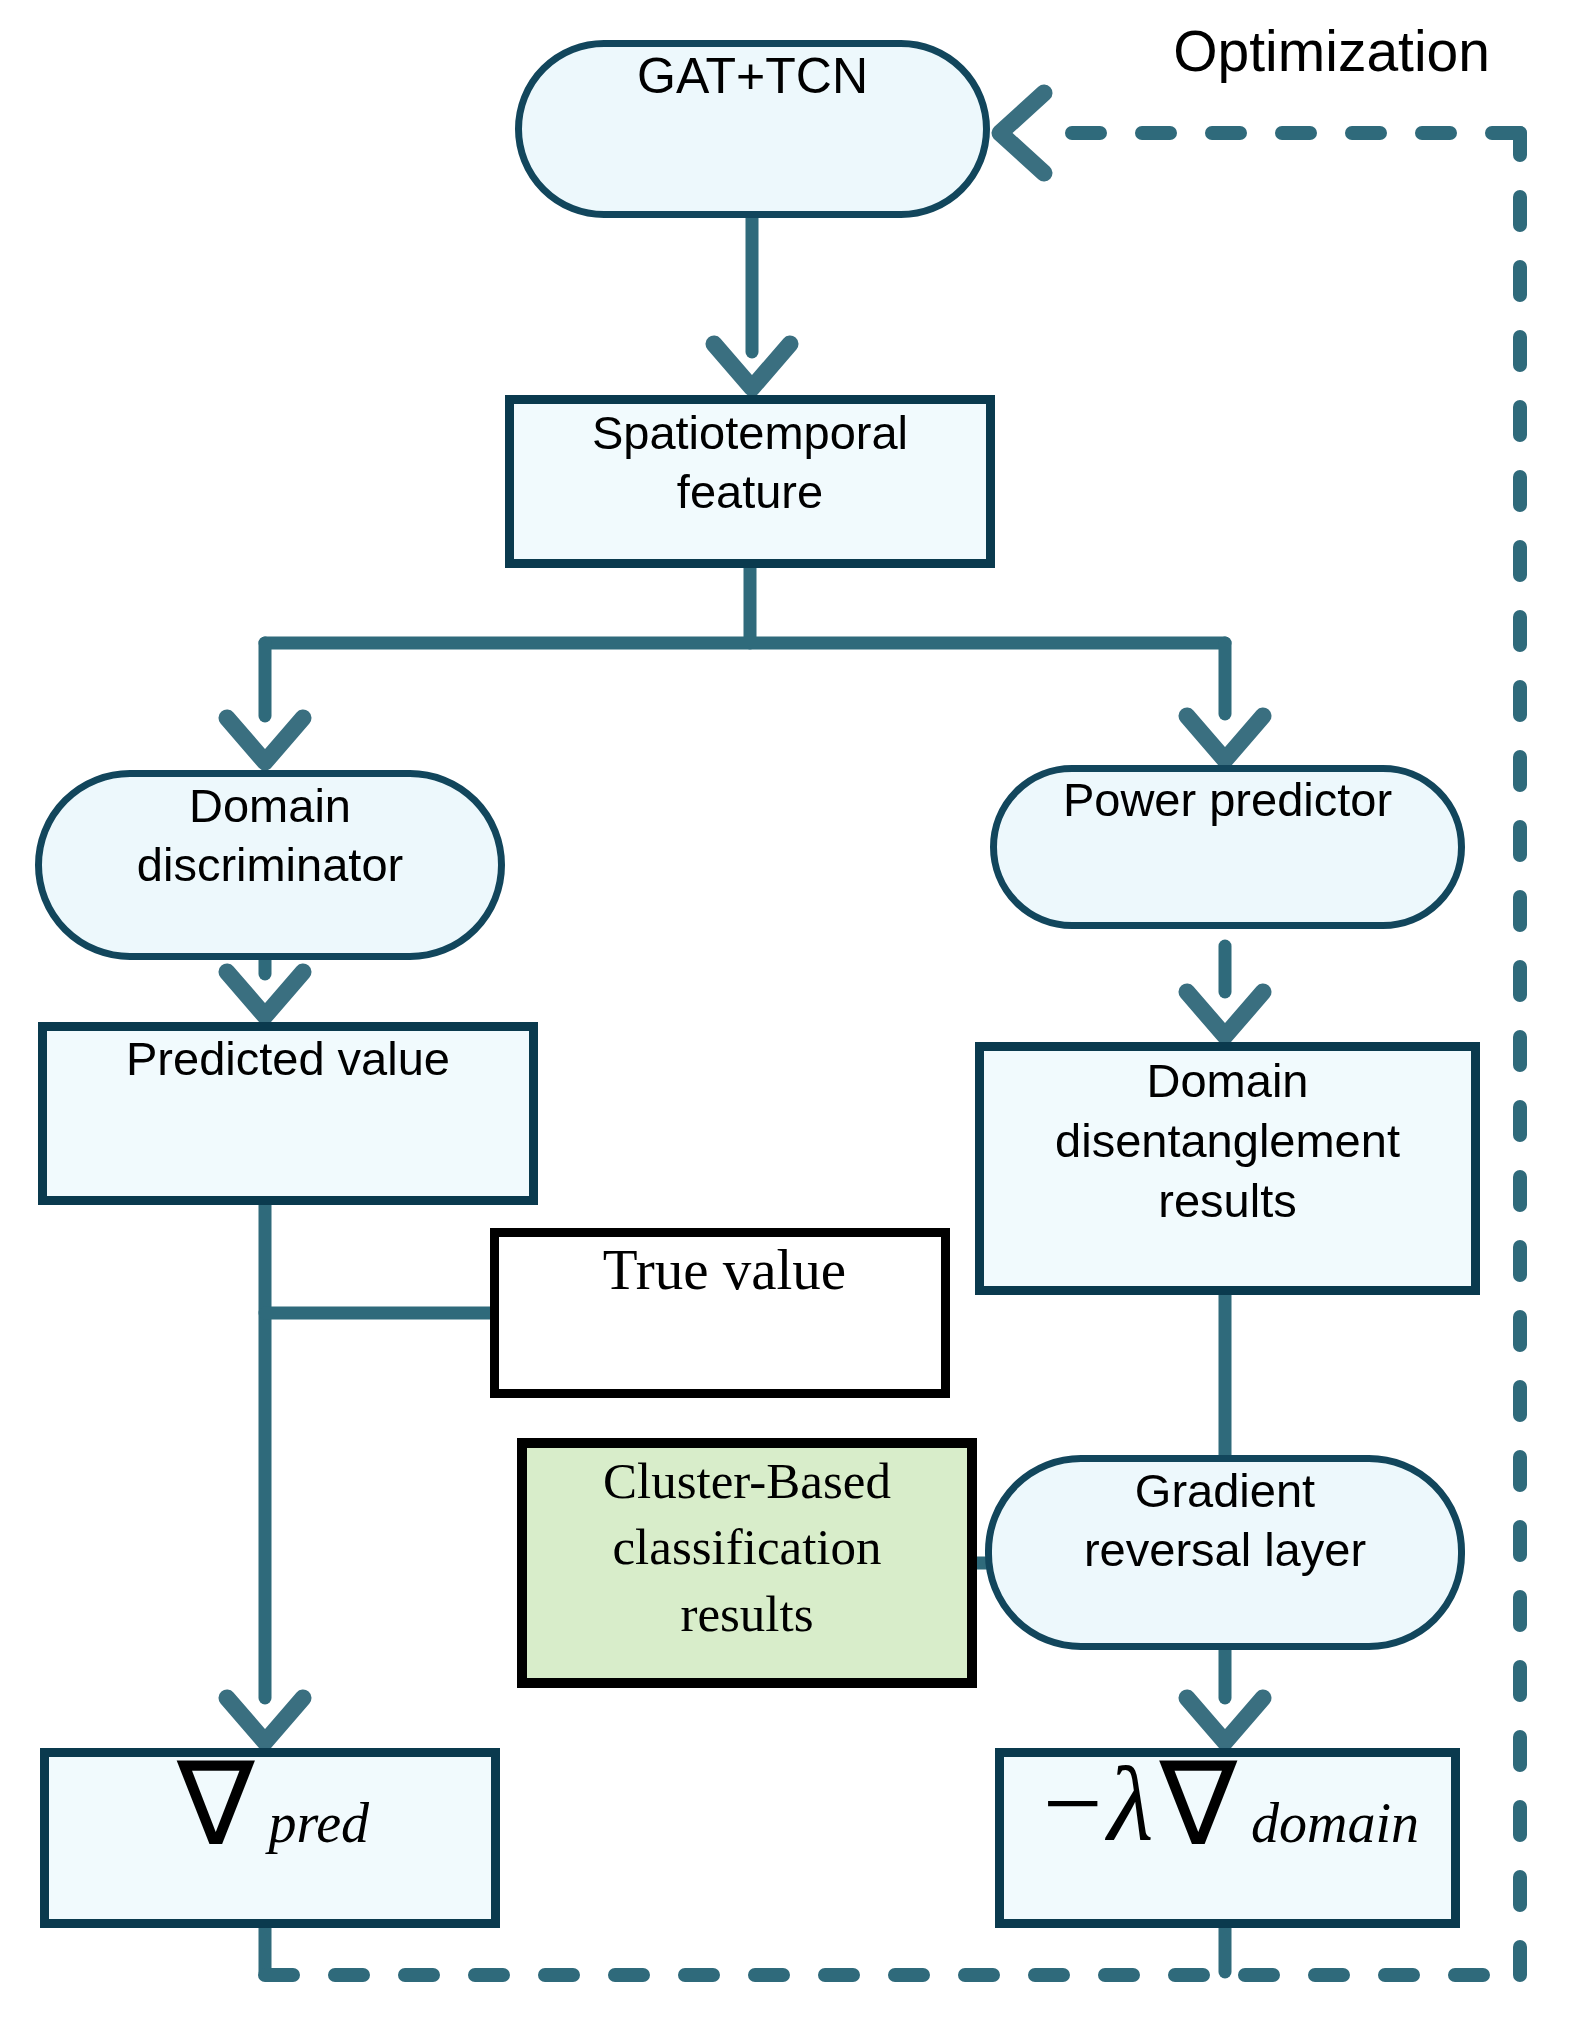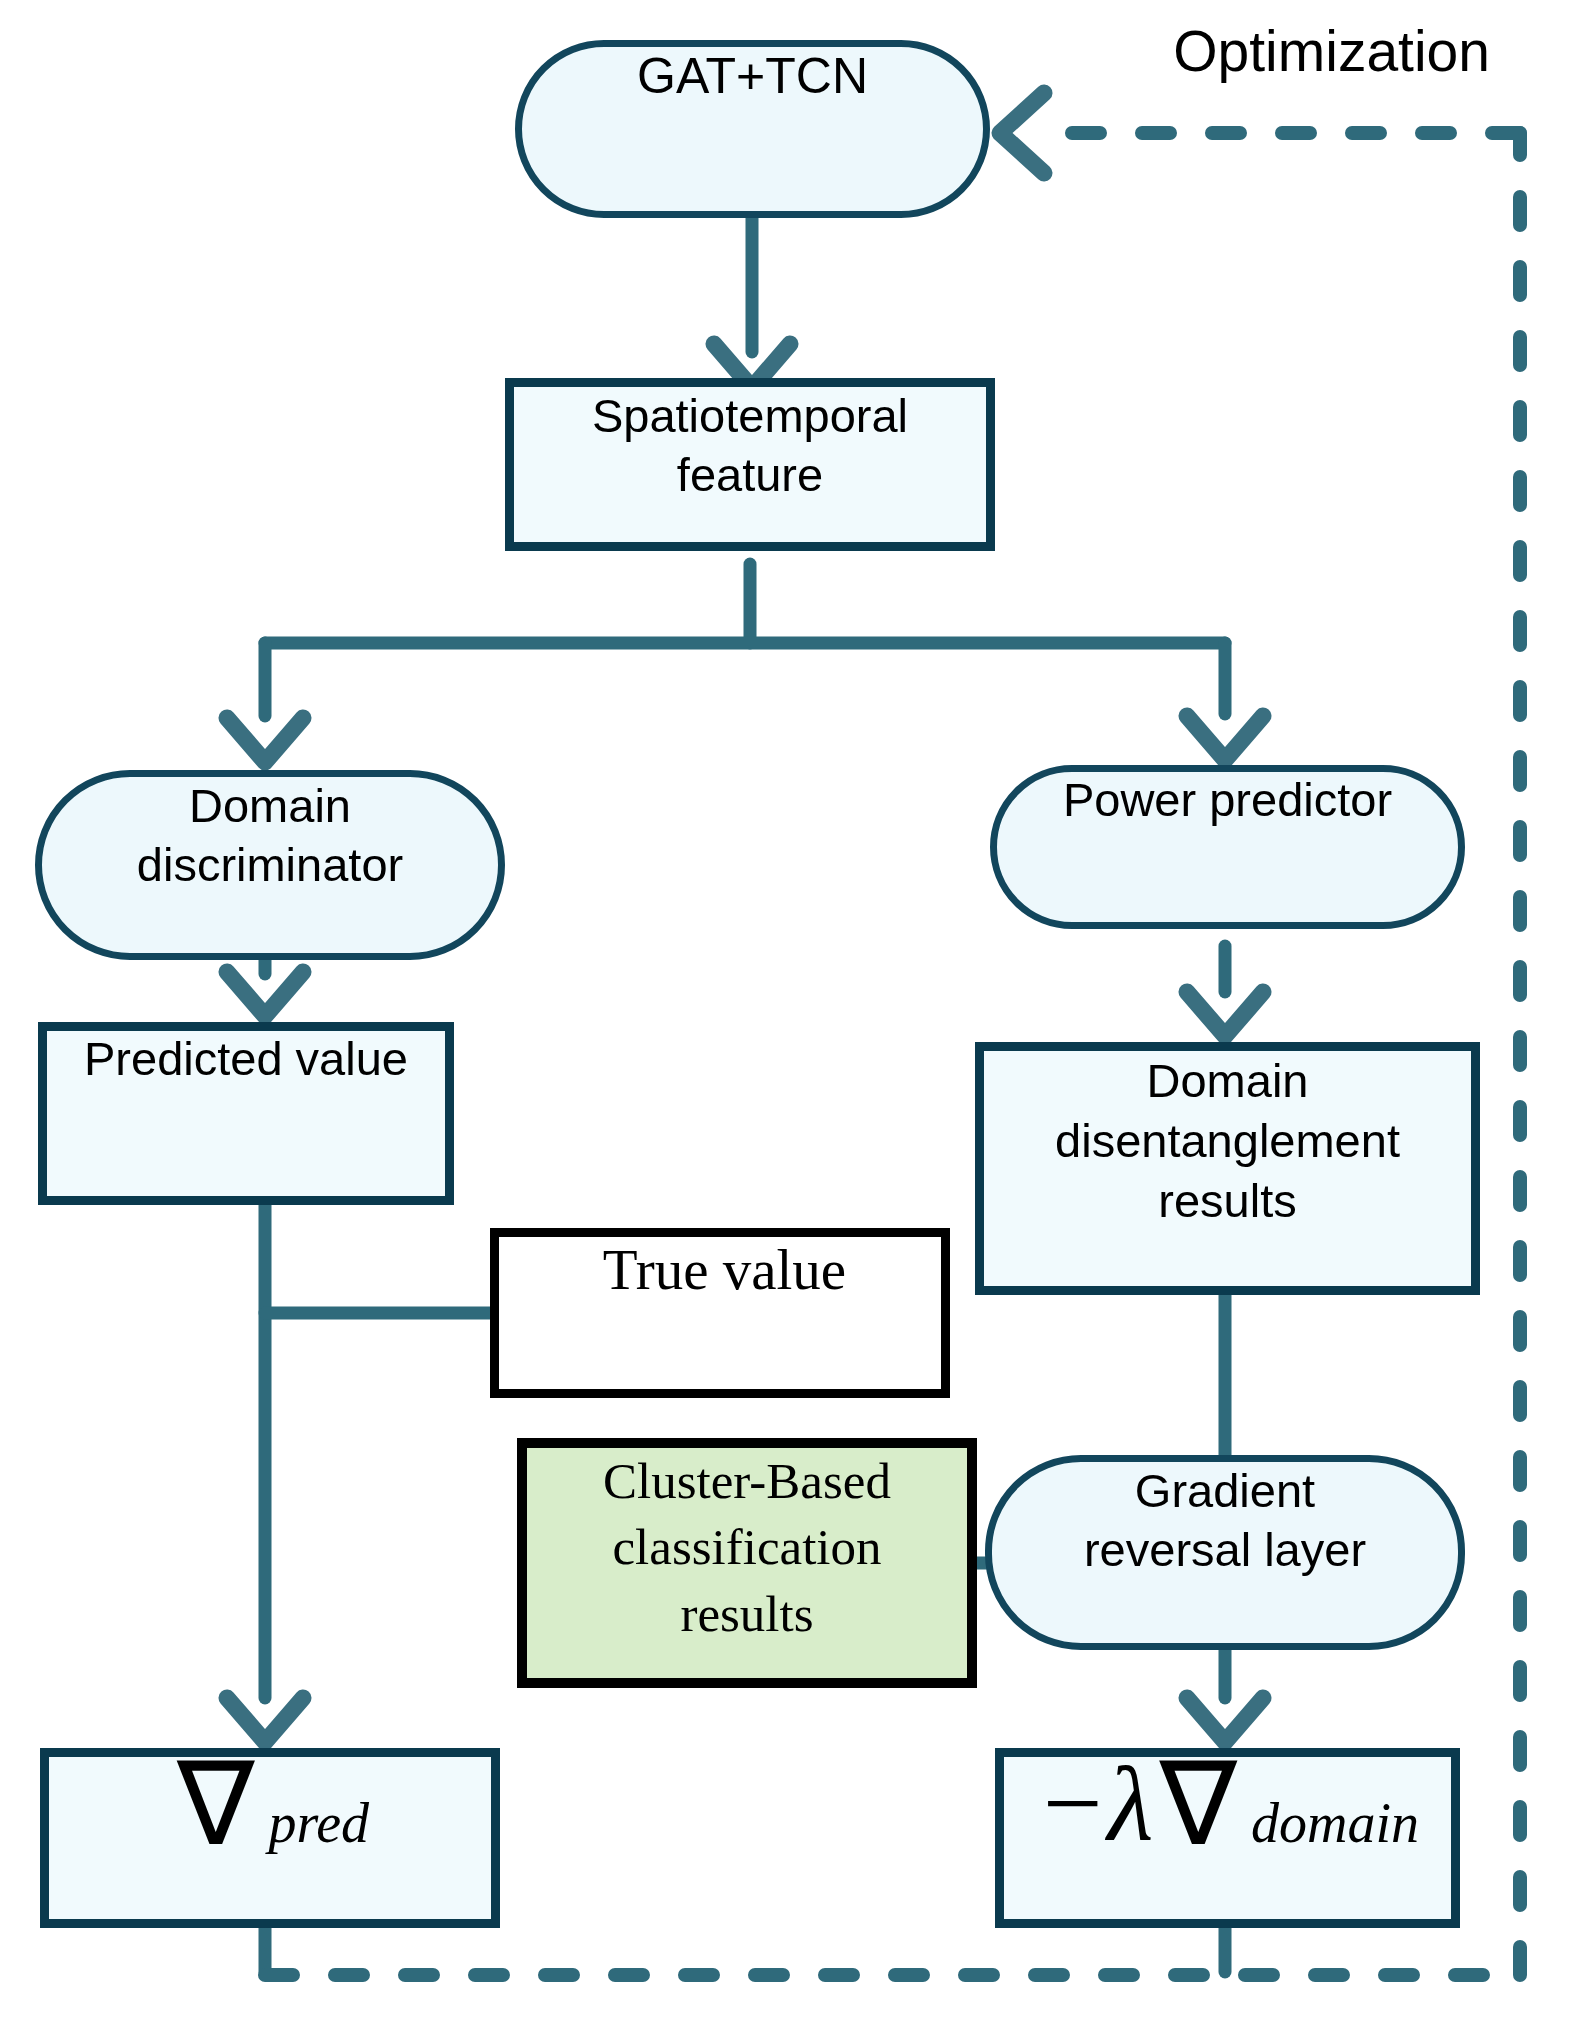--- a/index.html
+++ b/index.html
@@ -17,24 +17,24 @@
   }
   .node span{text-align:center;}
   .lines{white-space:pre-line;}
   .rect{background:#f1fafd;border:9px solid #0a3a4e;}
   .stadium{background:#edf8fc;border:7px solid #12465c;border-radius:96px;}
   .plain{background:#ffffff;border:9px solid #000000;padding-left:9px;}
   .green{background:#d8edca;border:10px solid #000000;}
   .serif{font-family:"Liberation Serif",serif;}
 
   .n-gattcn{left:515px;top:40px;width:475px;height:178px;font-size:50px;}
-  .n-spatio{left:505px;top:378px;width:490px;height:173px;font-size:47px;line-height:1.25;}
+  .n-spatio{left:505px;top:395px;width:490px;height:173px;font-size:47px;line-height:1.25;}
   .n-dd{left:35px;top:770px;width:470px;height:190px;font-size:47px;line-height:1.25;}
   .n-pp{left:990px;top:765px;width:475px;height:164px;font-size:47px;}
-  .n-pv{left:38px;top:1022px;width:416px;height:183px;font-size:47px;}
+  .n-pv{left:38px;top:1022px;width:500px;height:183px;font-size:47px;}
   .n-ddr{left:975px;top:1042px;width:505px;height:253px;font-size:47px;line-height:1.28;}
   .n-tv{left:490px;top:1228px;width:460px;height:170px;font-size:57px;}
   .n-cb{left:490px;top:1438px;width:460px;height:250px;font-size:51px;line-height:1.3;margin-left:27px;}
   .n-grl{left:985px;top:1455px;width:480px;height:195px;font-size:47px;line-height:1.25;}
   .n-gp{left:40px;top:1748px;width:460px;height:180px;}
   .n-gd{left:995px;top:1748px;width:465px;height:180px;}
 
   .label-optimization{
     position:absolute;left:1020px;top:5px;width:470px;z-index:2;
     font-size:57px;text-align:right;margin-top:13px;

